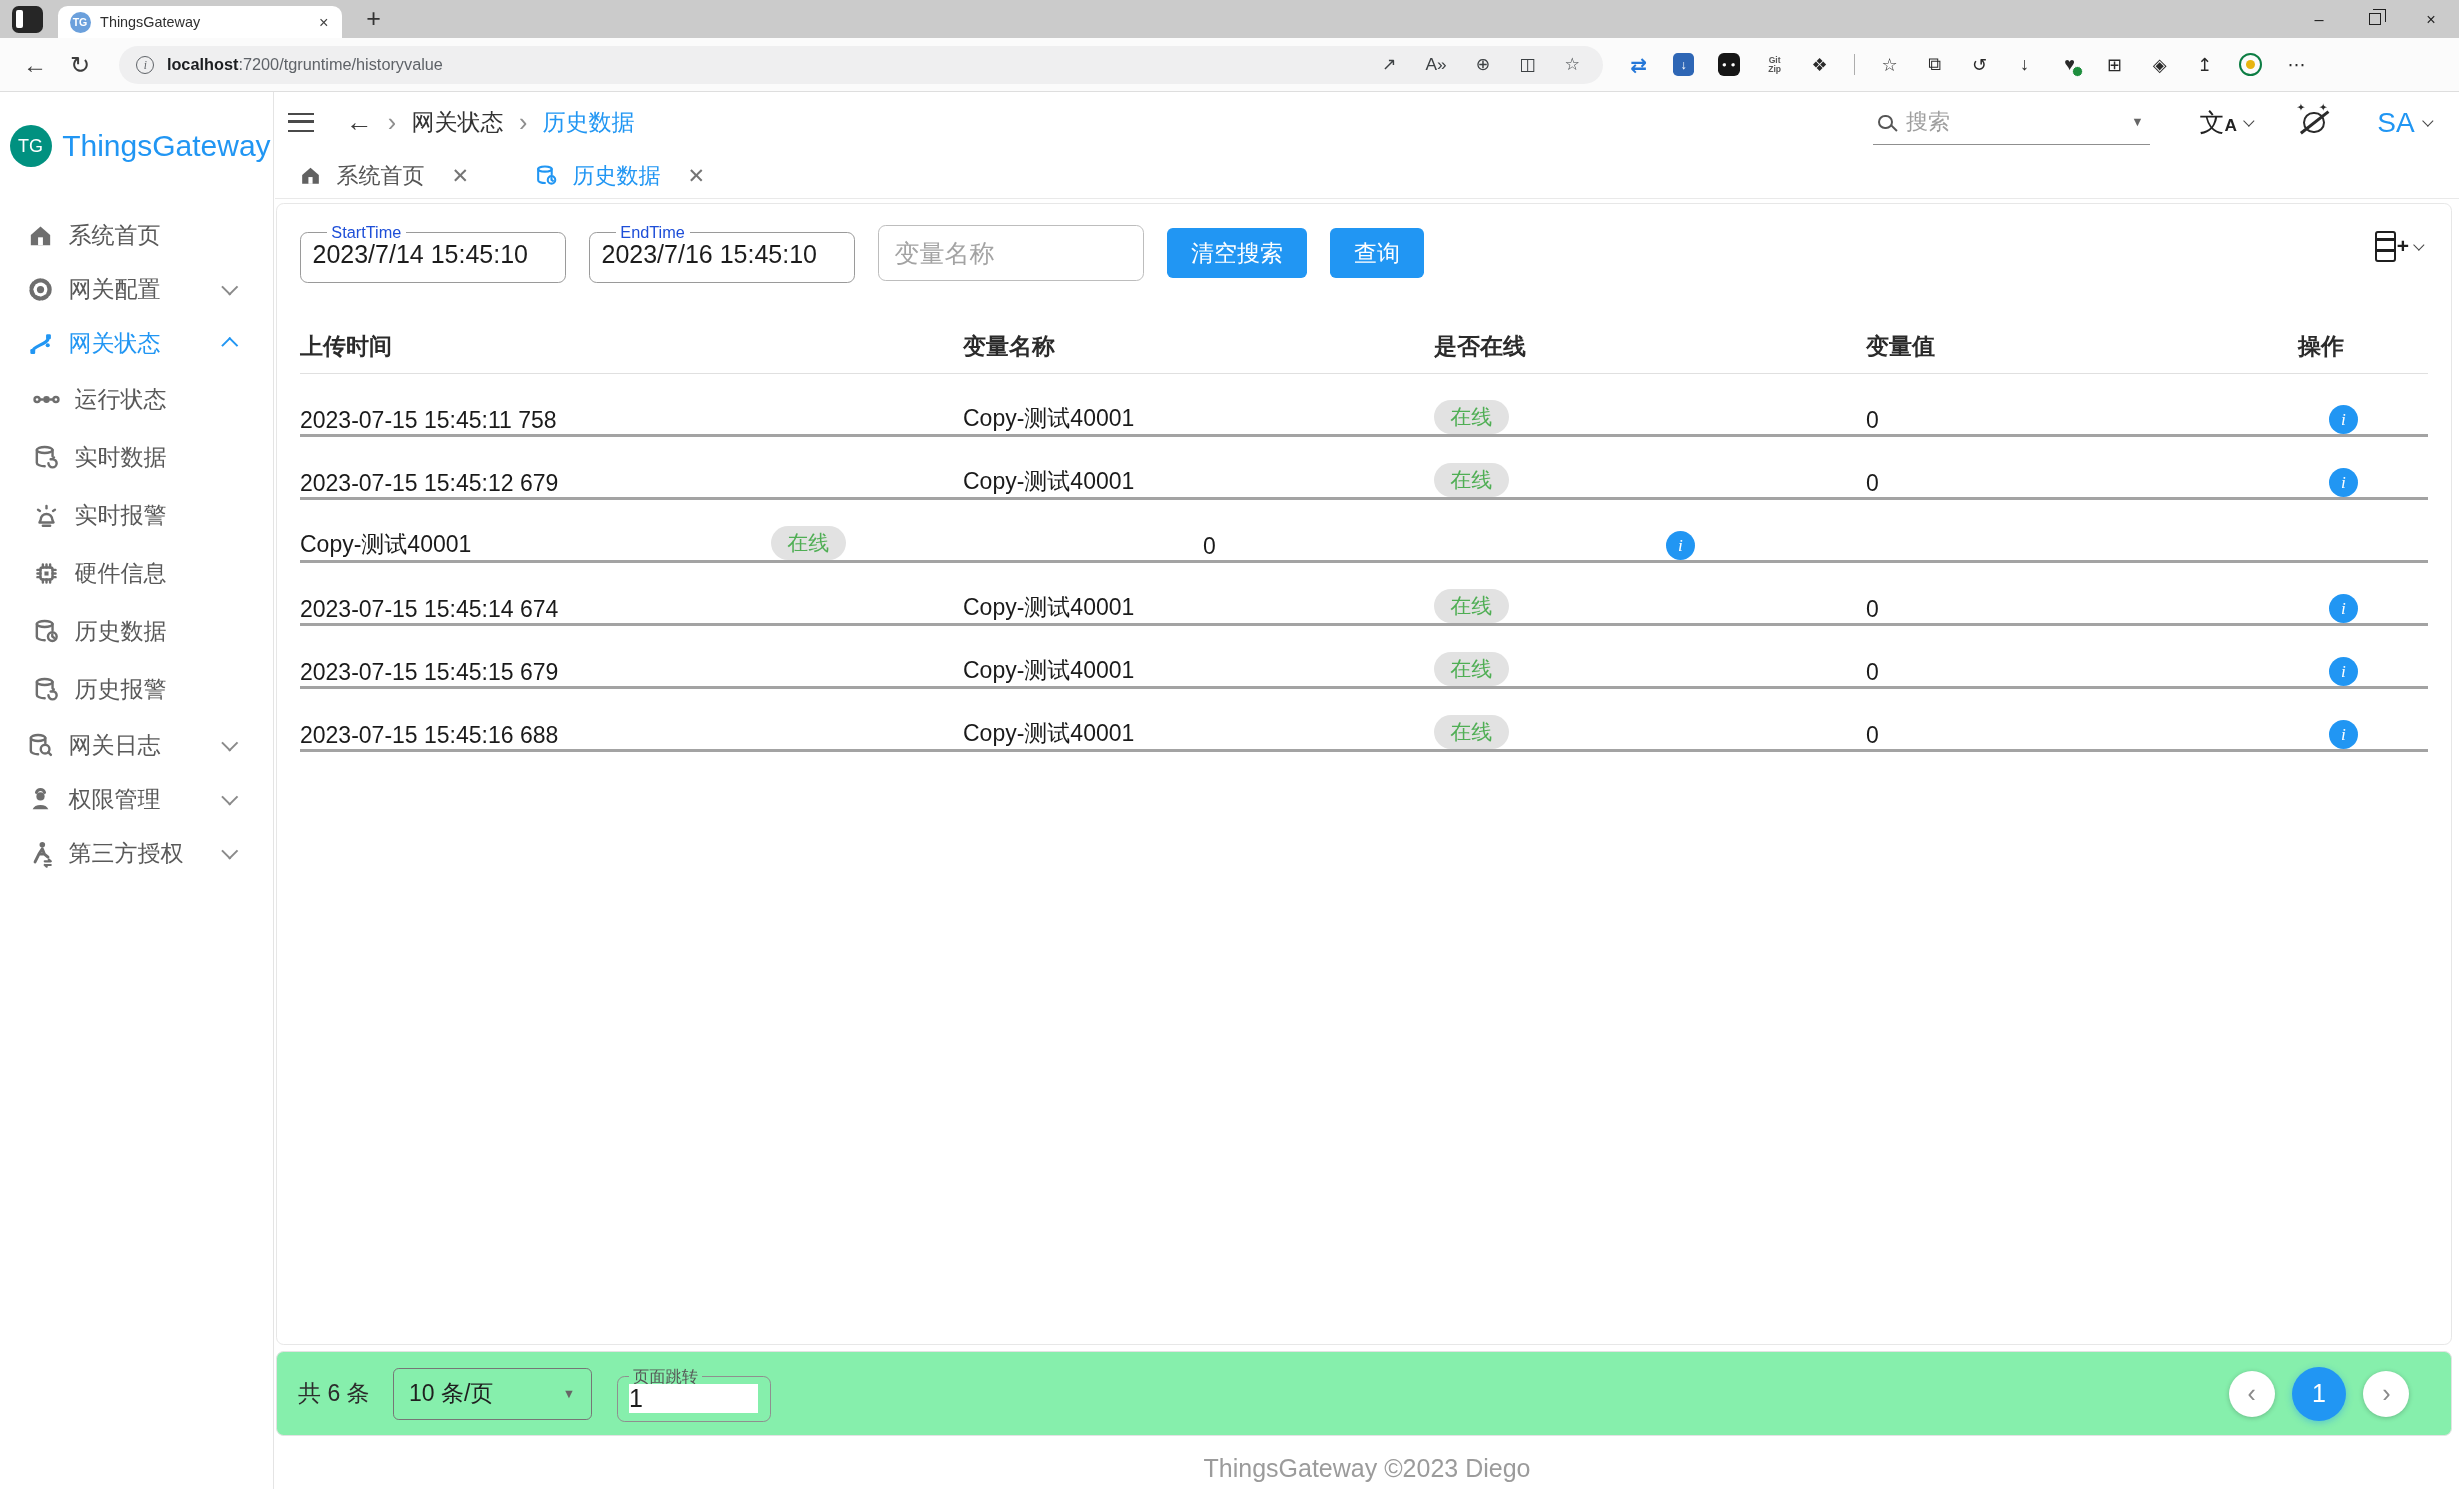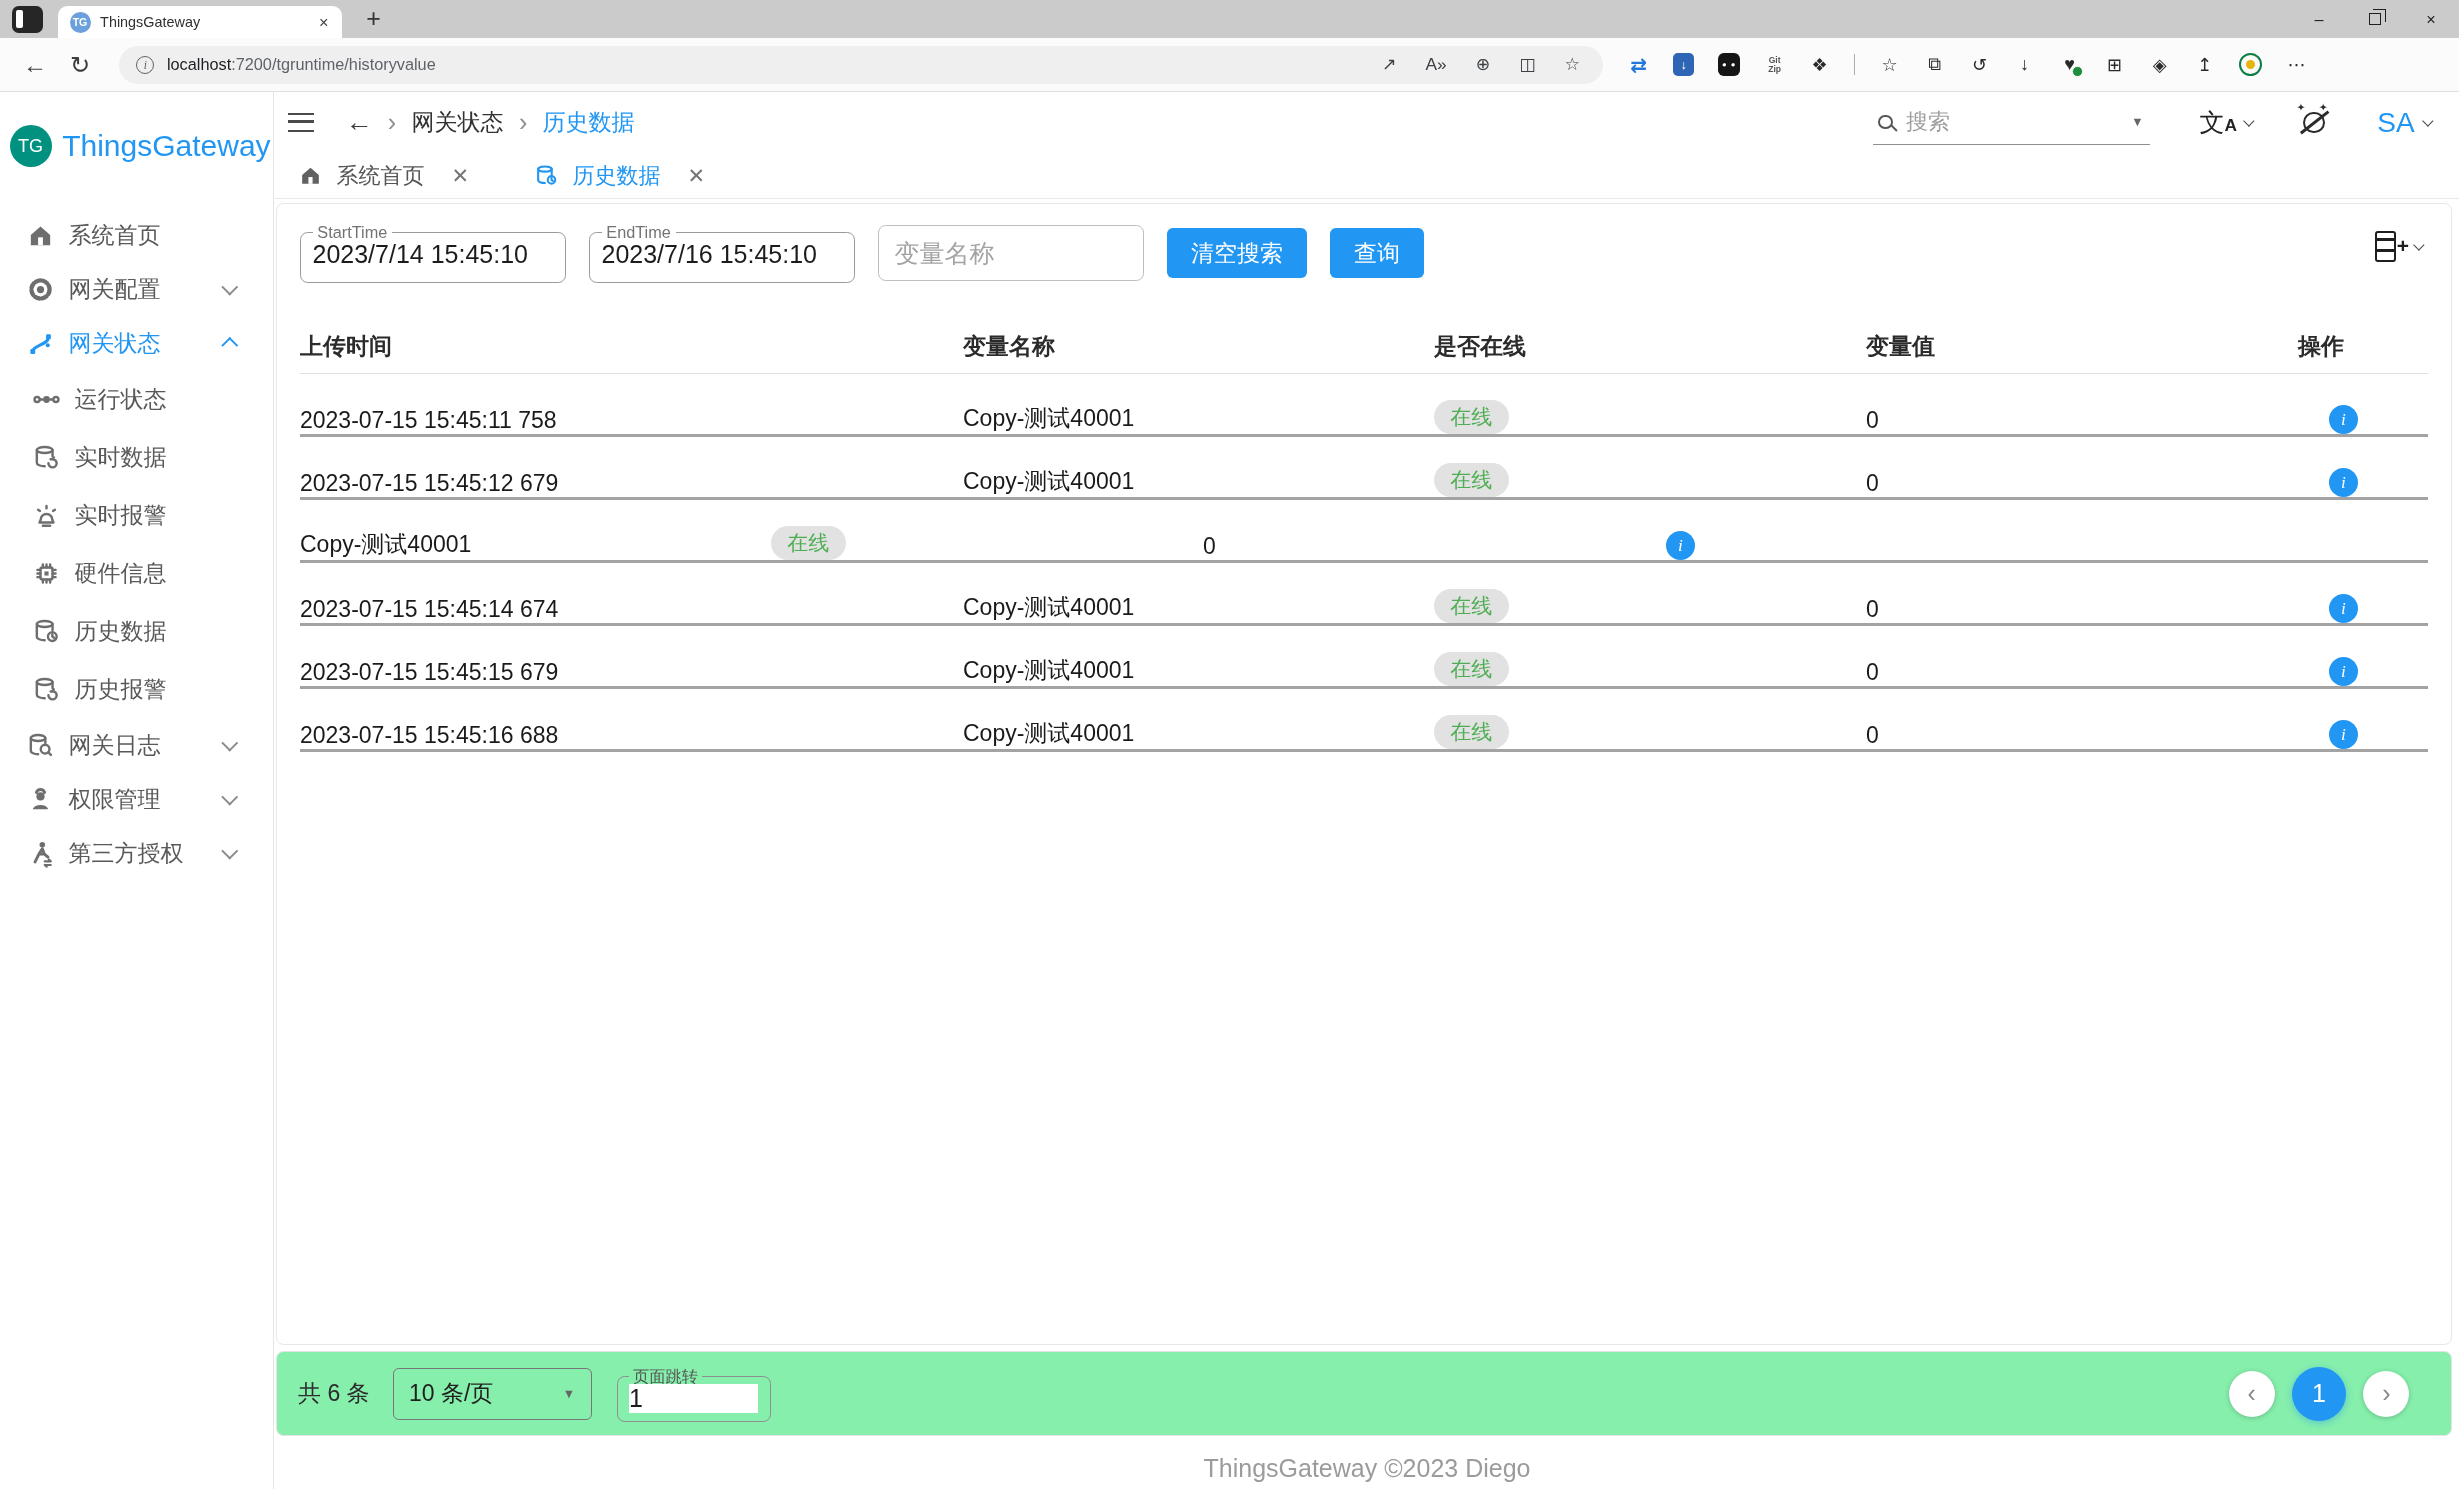--- a/index.html
+++ b/index.html
@@ -18,21 +18,21 @@
   .win-controls{position:absolute;right:0;top:0;height:38px;display:flex}
   .win-btn{width:56px;height:38px;display:flex;align-items:center;justify-content:center;font-size:16.3px;color:#1f1f1f}
   .restore-shape{width:11.5px;height:11.5px;border:1.4px solid #1f1f1f;position:relative}
   .restore-shape::before{content:"";position:absolute;top:-4.8px;left:2.9px;width:11.5px;height:11.5px;border-top:1.4px solid #1f1f1f;border-right:1.4px solid #1f1f1f}
 
   .toolbar{position:absolute;top:38px;left:0;right:0;height:54px;background:#fbfbfb;border-bottom:1px solid #dedede;display:flex;align-items:center}
   .nav-ico{font-size:24px;color:#3d3d3d;margin-left:23px;flex:none}
   .addr{margin-left:29px;width:1484px;height:38px;background:#efeff0;border-radius:19px;display:flex;align-items:center;padding:0 17.3px;flex:none}
   .infoi{width:18px;height:18px;border:1.5px solid #5f6368;border-radius:50%;font-size:11.5px;color:#5f6368;display:flex;align-items:center;justify-content:center;font-family:"Liberation Serif",serif;font-style:italic;flex:none}
   .url{font-size:16.3px;color:#5f6368;margin-left:12.5px;flex:1;white-space:nowrap}
-  .url b{color:#1c1e21;font-weight:400}
+  .url b{color:#1c1e21;font-weight:700}
   .addr-icons{display:flex;align-items:center;gap:29px;margin-right:5.8px}
   .addr-icons .aico{font-size:17.3px;color:#3c4043}
   .ext-area{display:flex;align-items:center;gap:24px;margin-left:25px}
   .ext{font-size:18px;color:#2a2a2a;display:flex;align-items:center;justify-content:center;min-width:21px;height:25px;position:relative}
   .ext.c-blue{color:#2477d8;font-weight:bold;font-size:20px}
   .ext.box-blue{width:21px;height:23px;background:#2e66b5;border-radius:4.8px;color:#fff;font-size:12.5px}
   .ext.box-dark{width:22px;height:23px;background:#161616;border-radius:5.8px;color:#fff;font-size:7.7px;letter-spacing:1px}
   .ext.gitzip{flex-direction:column;font-size:8.6px;font-weight:bold;color:#555;line-height:8.6px}
   .ext.divider{width:1px;height:21px;background:#adadad;min-width:1px}
   .ext.badge::after{content:"";position:absolute;right:-2.9px;bottom:0;width:8.6px;height:8.6px;border-radius:50%;background:#1e8e3e;border:1.4px solid #fbfbfb}
@@ -86,21 +86,21 @@
   .apptab .mi-icon{width:25px;height:25px;color:#616161}
   .apptab .mi-icon svg{width:25px;height:25px}
   .apptab .t-label{margin-left:13.4px}
   .apptab .t-close{margin-left:27px;color:#757575;font-size:21px}
   .apptab.active{color:var(--accent)}
   .apptab.active .mi-icon{color:var(--accent)}
 
   .card{position:absolute;left:1px;right:6.7px;top:111px;bottom:144px;border:1px solid #e7e7e7;border-radius:7.7px;padding:0 23px;overflow:hidden}
   .filters{display:flex;align-items:center;margin-top:19px;position:relative}
   fieldset.fld{border:1px solid #9a9a9a;border-radius:7.7px;width:266px;height:60px;padding:0 11.5px;flex:none}
-  fieldset.fld legend{font-size:16.3px;color:#737373;padding:0 4.8px;margin-left:0}
+  fieldset.fld legend{font-size:16.3px;color:#1d4ed8;padding:0 4.8px;margin-left:14px}
   .fld input{border:none;outline:none;font-size:25px;color:#1c1c1c;width:100%;margin-top:-1.9px;font-family:inherit;background:transparent}
   .fld.gap{margin-left:23px}
   .name-input{width:266px;height:56px;border:1px solid #bdbdbd;border-radius:7.7px;font-size:25px;padding:0 15.4px;color:#222;margin-left:23px;outline:none;font-family:inherit}
   .name-input::placeholder{color:#a3a3a3}
   .btn{height:50px;border:none;border-radius:5.8px;background:var(--accent);color:#fff;font-size:23px;padding:0 24px;margin-left:23px;cursor:pointer;font-family:inherit}
   .colsicon{position:absolute;right:5.8px;top:7.7px;display:flex;align-items:center;cursor:pointer}
   .colsbox{width:21px;height:31px;border:2.9px solid #1f1f1f;border-radius:2.9px;position:relative}
   .colsbox::before,.colsbox::after{content:"";position:absolute;left:0;right:0;height:2.9px;background:#1f1f1f}
   .colsbox::before{top:5.8px}.colsbox::after{top:16.3px}
   .colsplus{font-size:21px;font-weight:bold;color:#1f1f1f;margin-left:1px}

